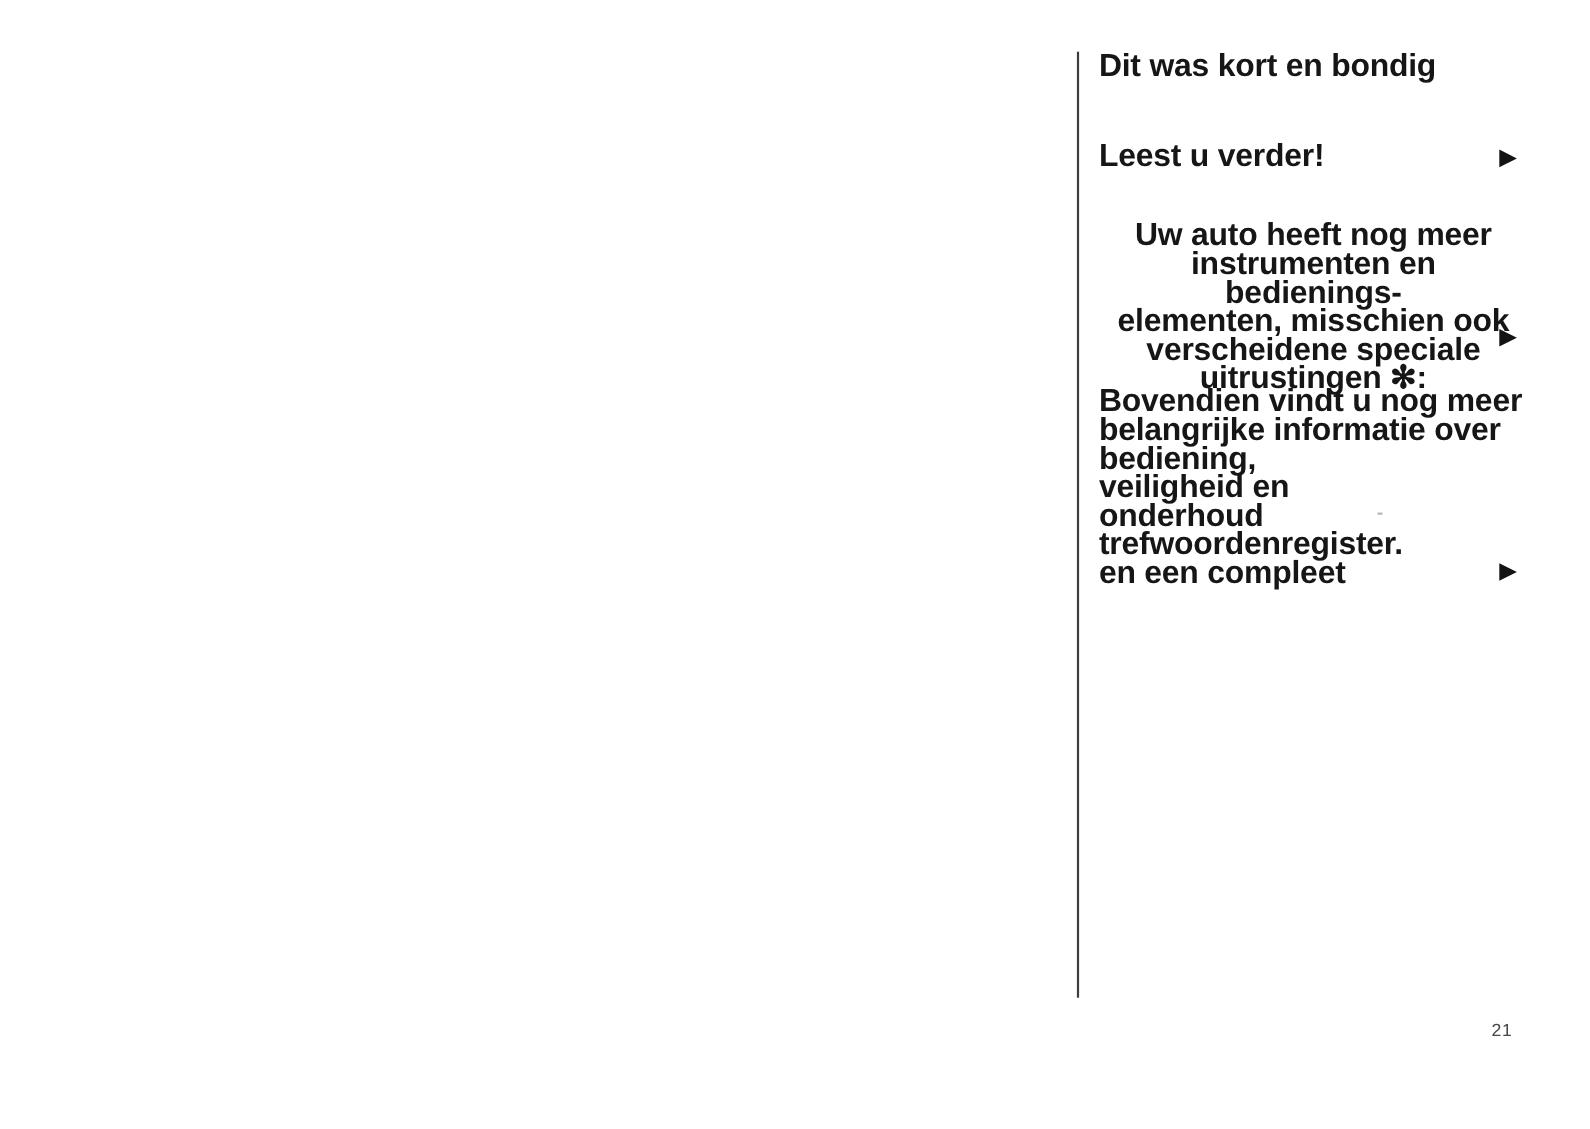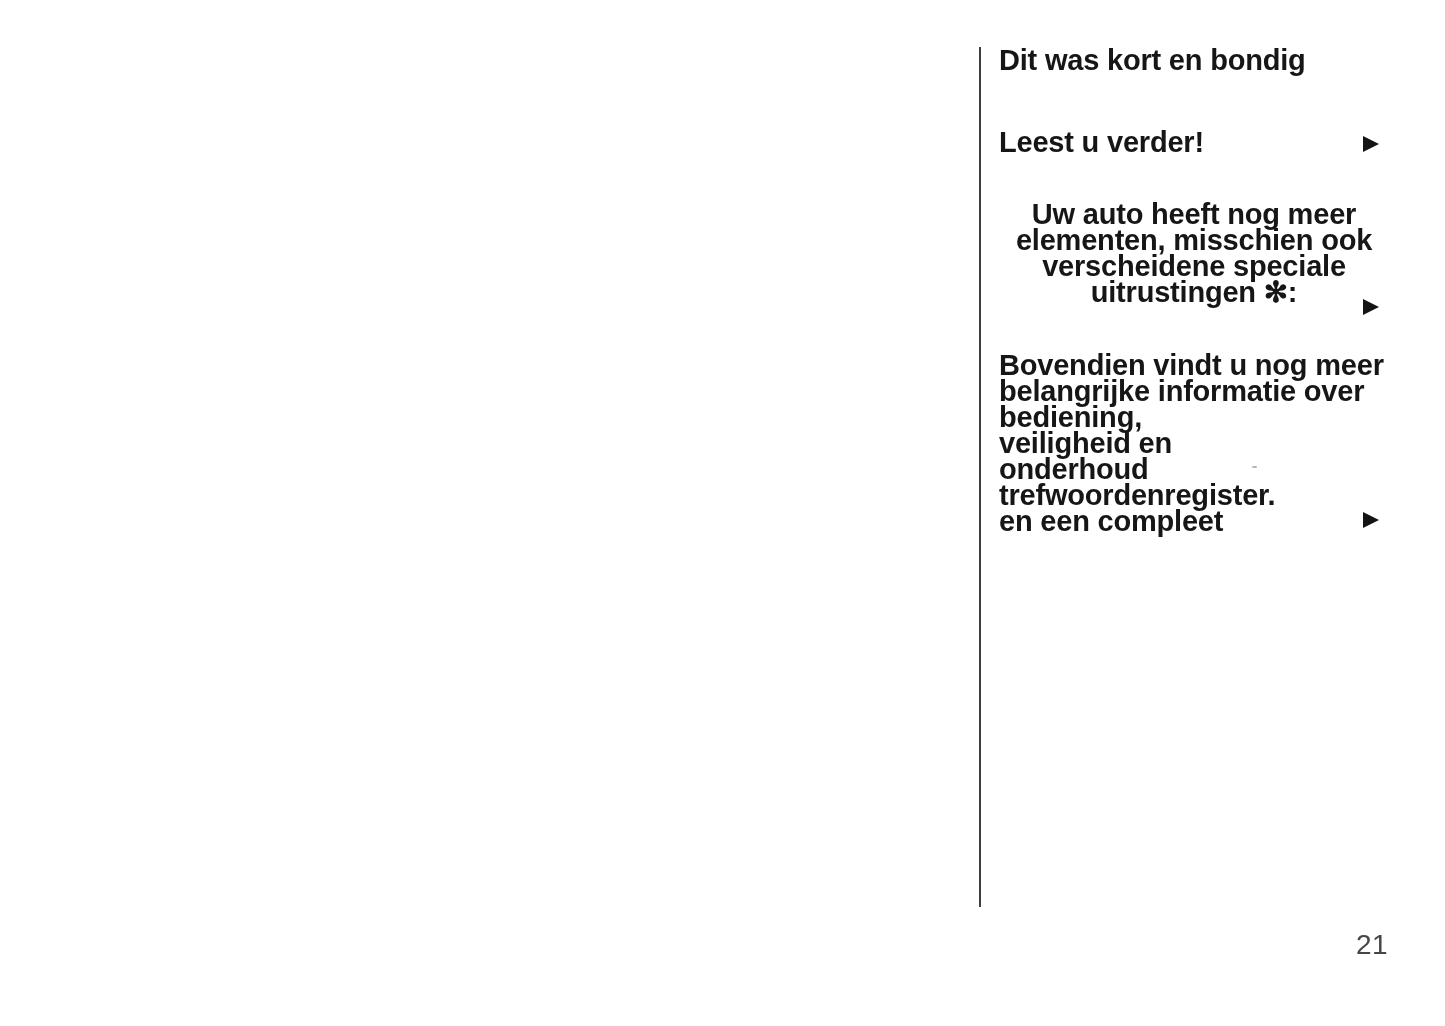--- a/index.html
+++ b/index.html
@@ -45,21 +45,21 @@
     border-bottom: 8.5px solid transparent;
     border-left: 16px solid #141414;
   }
   .arrow.a1 { left: 1363px; top: 136px; }
   .arrow.a2 { left: 1363px; top: 299px; }
   .arrow.a3 { left: 1363px; top: 512px; }
   .pagenum {
     position: absolute;
     left: 1356px;
     top: 929px;
-    font-size: 28px;
+    font-size: 16px;
     font-weight: 400;
     color: #474747;
     letter-spacing: 0.5px;
   }
   .artifact {
     position: absolute;
     left: 1252px;
     top: 466px;
     width: 5px;
     height: 2px;
@@ -80,20 +80,21 @@
     <div class="para p1">
       <div class="line">Dit was kort en bondig</div>
     </div>
 
     <div class="para p2">
       <div class="line">Leest u verder!</div>
     </div>
 
     <div class="para p3">
       <div class="line">Uw auto heeft nog meer</div>
+      <div class="line">instrumenten en bedienings-</div>
       <div class="line">elementen, misschien ook</div>
       <div class="line">verscheidene speciale</div>
       <div class="line">uitrustingen ✻:</div>
     </div>
 
     <div class="para p4">
       <div class="line">Bovendien vindt u nog meer</div>
       <div class="line">belangrijke informatie over</div>
       <div class="line">bediening,</div>
       <div class="line">veiligheid en</div>

